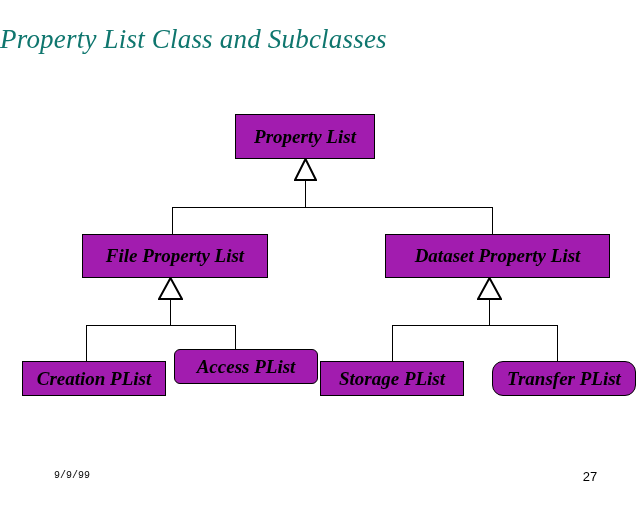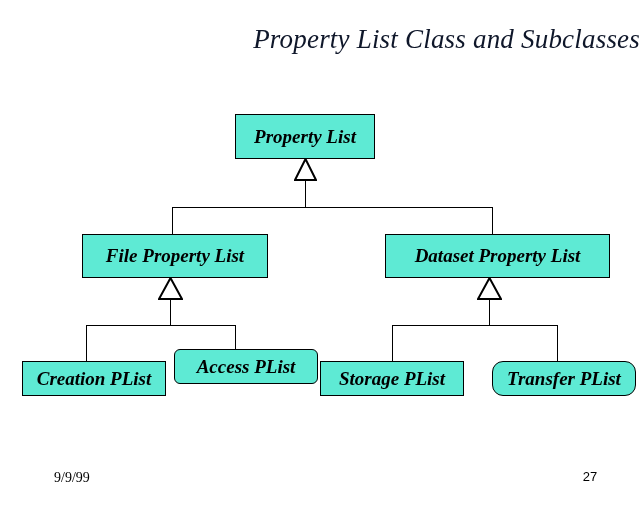--- a/index.html
+++ b/index.html
@@ -21,42 +21,42 @@
     width: 640px;
     height: 512px;
     background: #ffffff;
   }
 
   .slide-title {
     position: absolute;
     left: 0;
     top: 24px;
     width: 640px;
-    text-align: right;
+    text-align: left;
     font-size: 27px;
     font-style: italic;
     font-weight: 400;
-    color: #0f172a;
+    color: #0f766e;
     letter-spacing: 0.2px;
     white-space: nowrap;
   }
 
   
   #diagram {
     position: absolute;
     left: 0; top: 0;
     width: 640px;
     height: 512px;
   }
 
   .node {
     position: absolute;
     box-sizing: border-box;
     border: 1px solid #000000;
-    background: #5eead4;
+    background: #a21caf;
     display: flex;
     align-items: center;
     justify-content: center;
     font-style: italic;
     font-weight: bold;
     color: #000000;
     white-space: nowrap;
     z-index: 3;
   }
 
@@ -110,22 +110,22 @@
   #line-dataset-stem  { left: 489px; top: 299px; height: 27px; }
   #bus-dataset        { left: 392px; top: 325px; width: 166px; }
   #drop-storage       { left: 392px; top: 325px; height: 37px; }
   #drop-transfer      { left: 557px; top: 325px; height: 37px; }
 
   
   .footer-date {
     position: absolute;
     left: 54px;
     top: 470px;
-    font-family: Liberation Serif, serif;
-    font-size: 14px;
+    font-family: Liberation Mono, monospace;
+    font-size: 10px;
     color: #000000;
   }
   .footer-page {
     position: absolute;
     left: 570px;
     top: 469px;
     width: 40px;
     text-align: center;
     font-family: "Liberation Sans", "DejaVu Sans", sans-serif;
     font-size: 13px;

